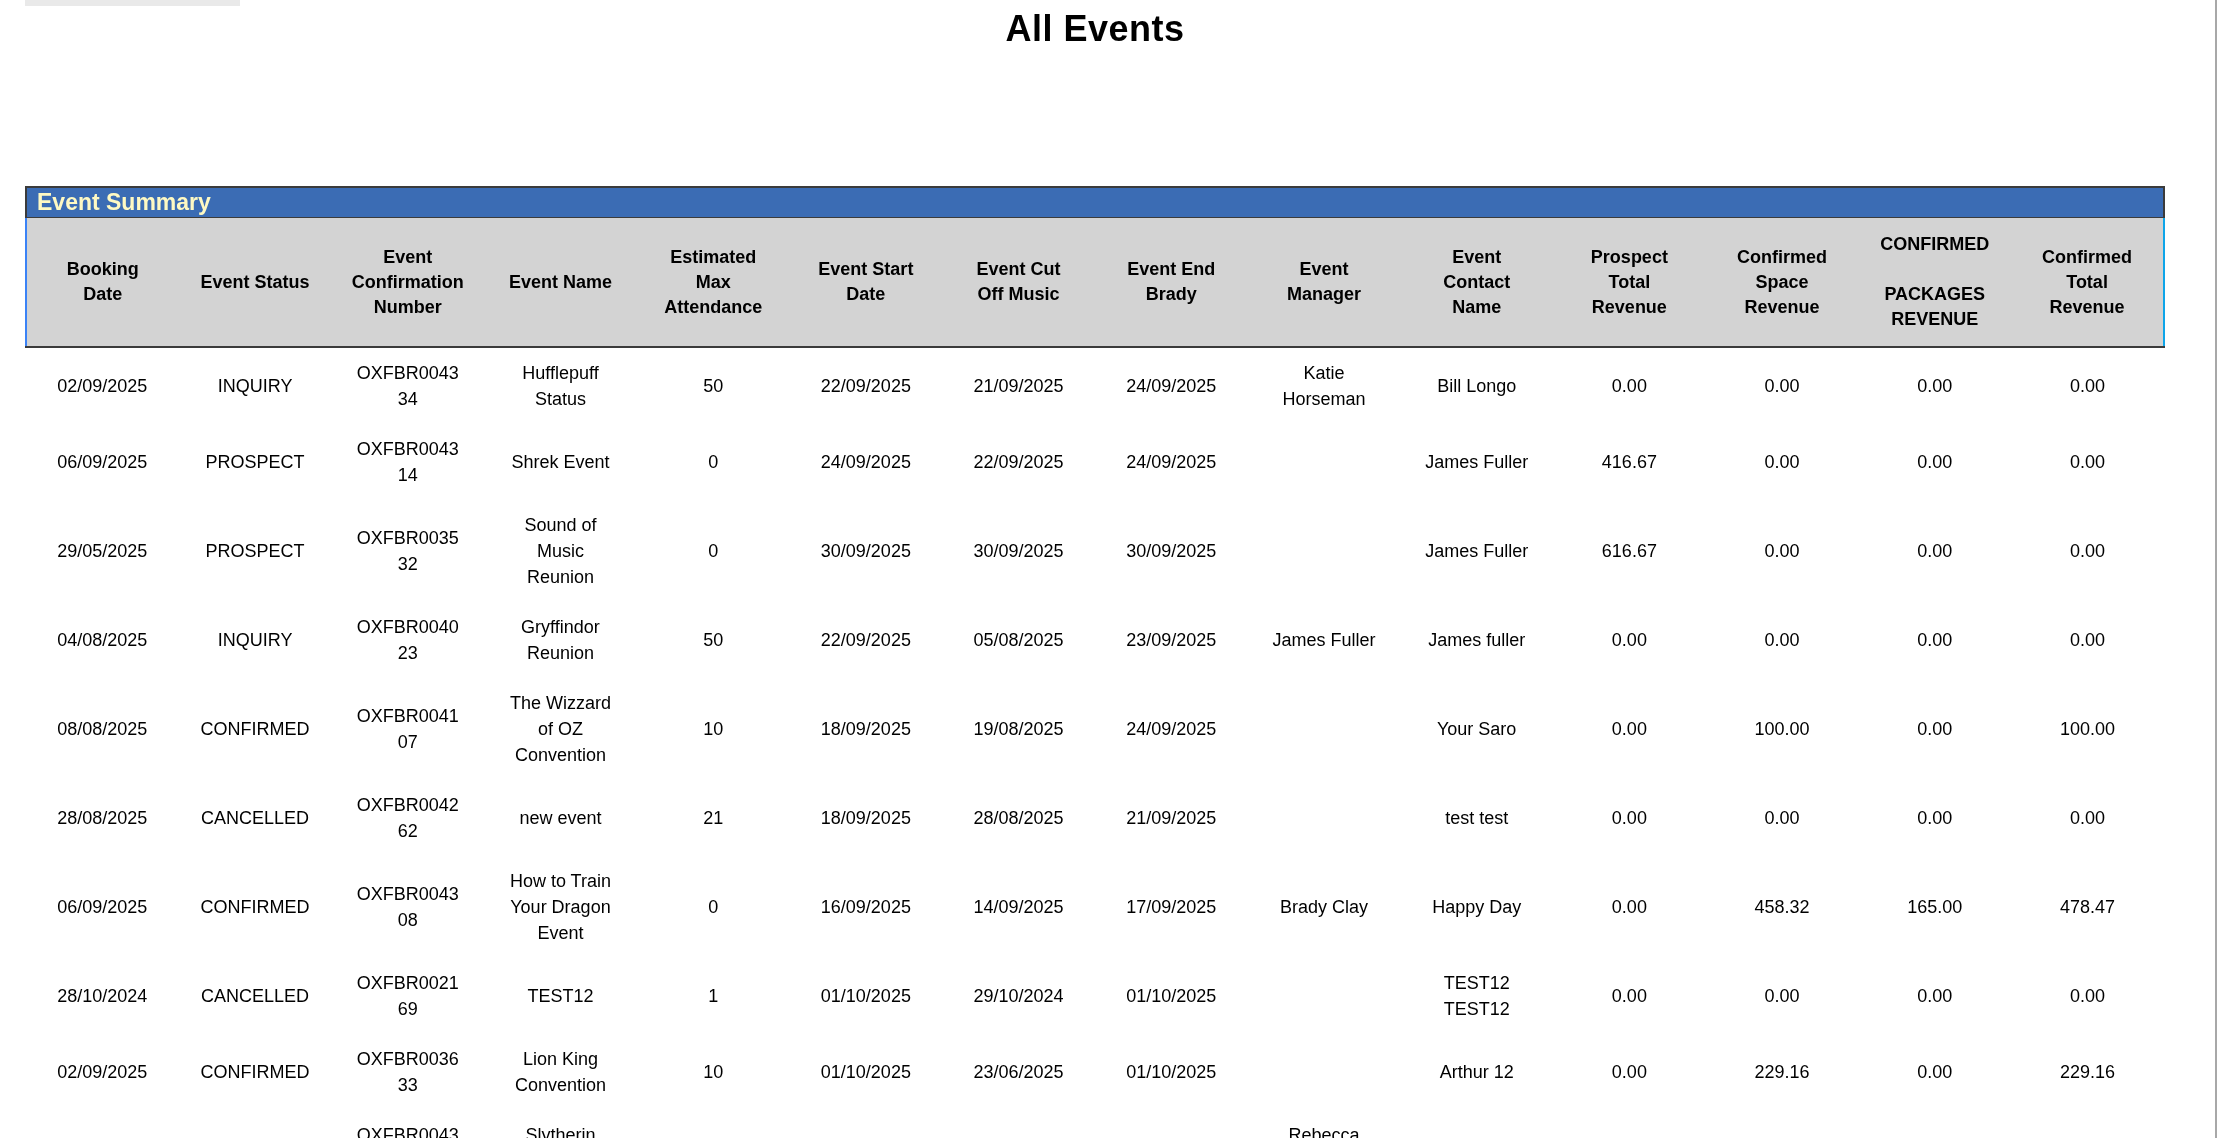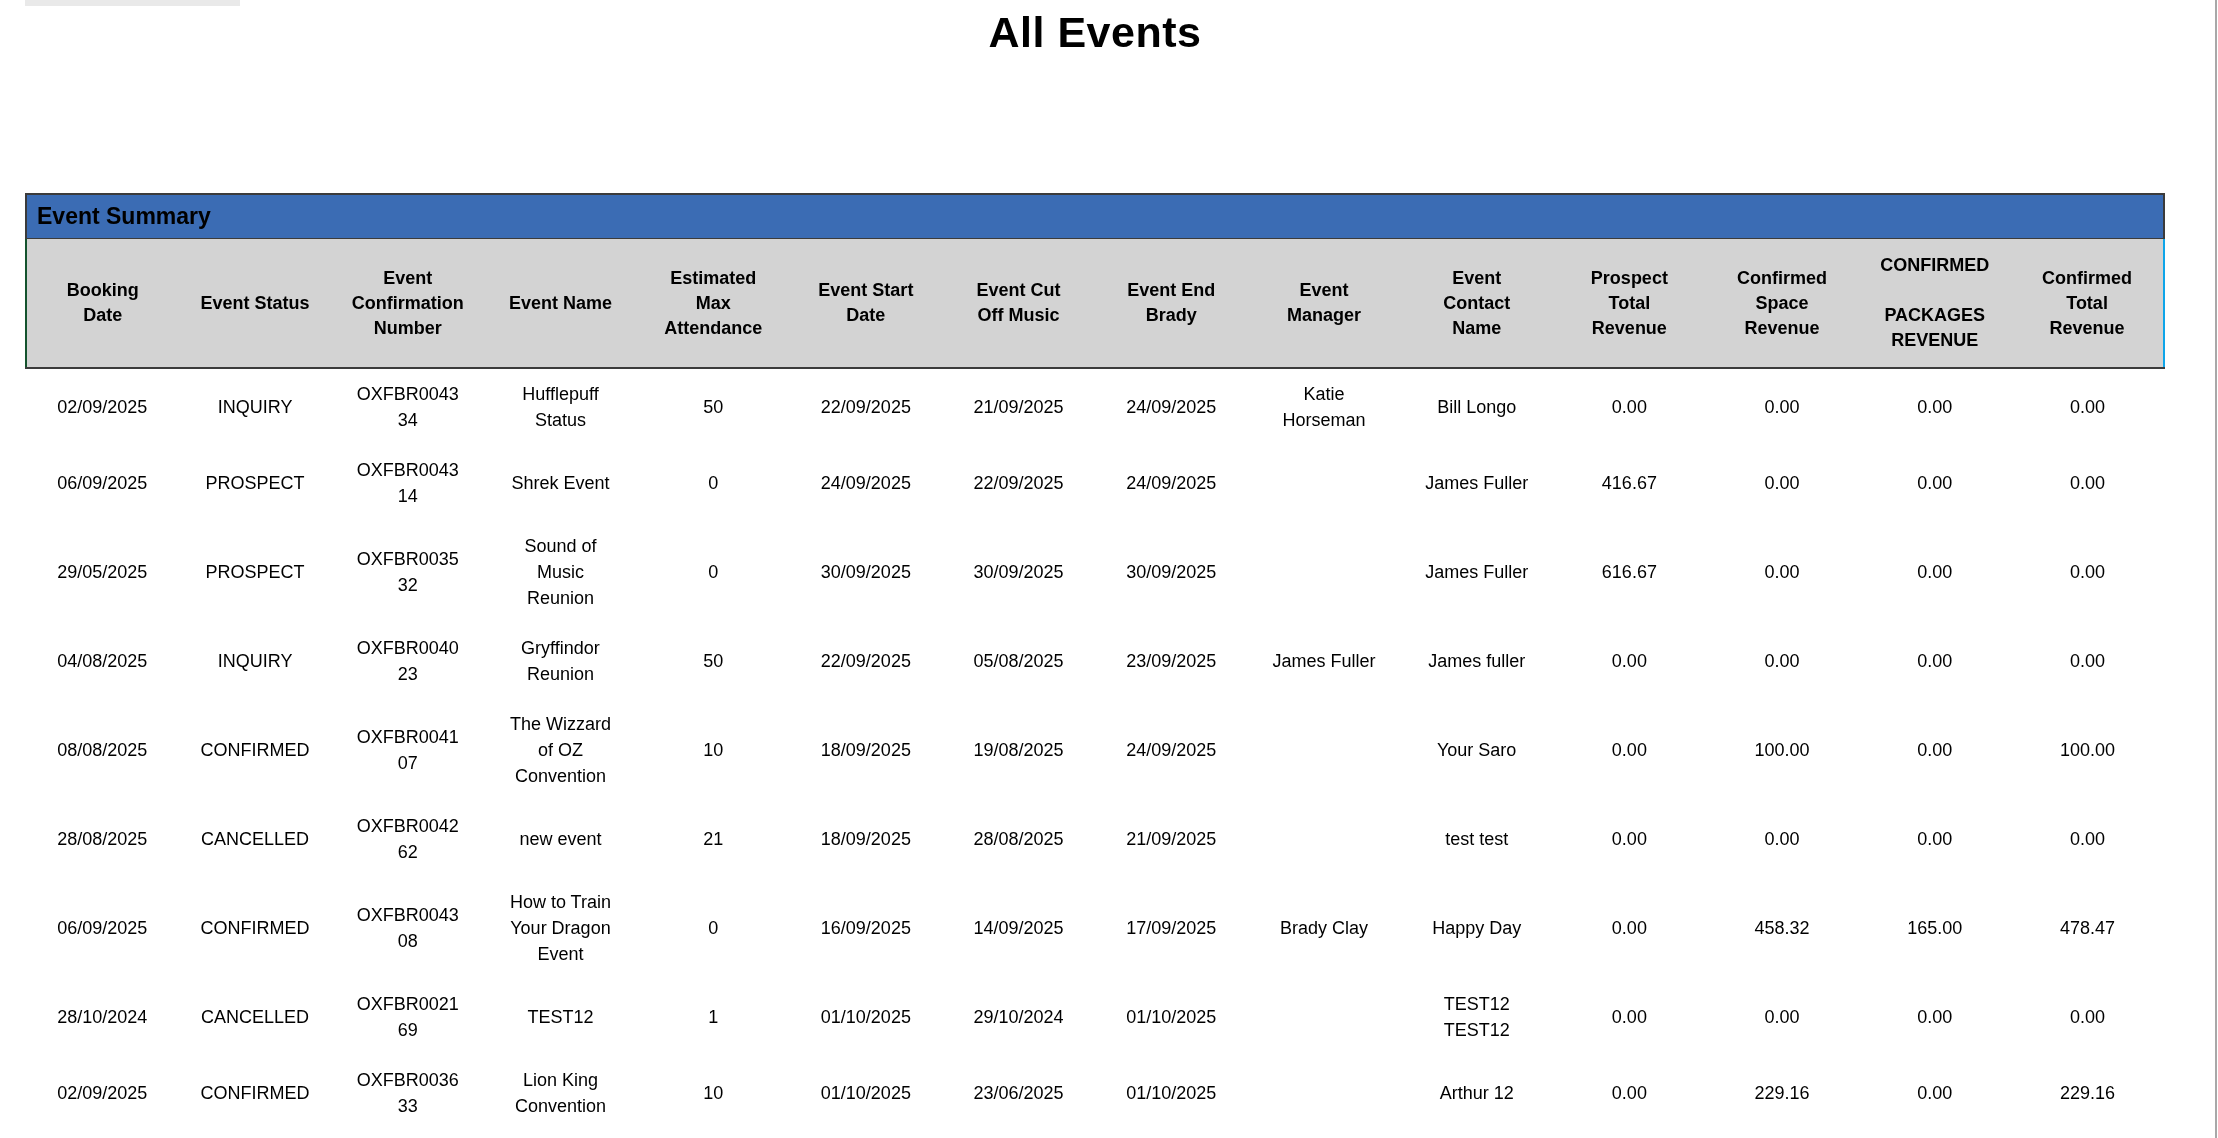--- a/index.html
+++ b/index.html
@@ -20,54 +20,54 @@
     width: 2px; height: 100%;
     background: #a8a8a8;
   }
   .report-container {
     position: absolute; left: 25px; top: 0;
     width: 2140px;
   }
   h1.page-title {
     margin-top: 8px;
     text-align: center;
-    font-size: 43px;
+    font-size: 36px;
     font-weight: bold;
     letter-spacing: 0.5px;
   }
   table.report {
     margin-top: 136px;
     width: 2140px;
     border-collapse: collapse;
     table-layout: fixed;
     font-size: 18px;
   }
   
   tr.section-row th {
     background: var(--bar, #3b6cb4);
-    color: #000000;
+    color: #fef9c3;
     text-align: left;
     font-size: 23px;
     font-weight: bold;
-    padding: 8px 10px;
+    padding: 1px 10px;
     border: 2px solid #3b3b3b;
     border-bottom: 1px solid #3b3b3b;
   }
   
   tr.head-row th {
     background: #d3d3d3;
     font-size: 18px;
     font-weight: bold;
     text-align: center;
     vertical-align: middle;
     padding: 14px 4px;
     line-height: 25px;
     border-bottom: 2px solid #3b3b3b;
   }
-  tr.head-row th:first-child { border-left: 2px solid #14532d; }
+  tr.head-row th:first-child { border-left: 2px solid #3b82f6; }
   tr.head-row th:last-child  { border-right: 2px solid #0ea5e9; }
   .hspan {
     display: inline-block;
     max-width: 113px;
     text-align: center;
   }
   .hspan.breakword { overflow-wrap: anywhere; }
   .hspan.prewrap   { white-space: pre-line; max-width: 120px; }
   
   tbody td {

